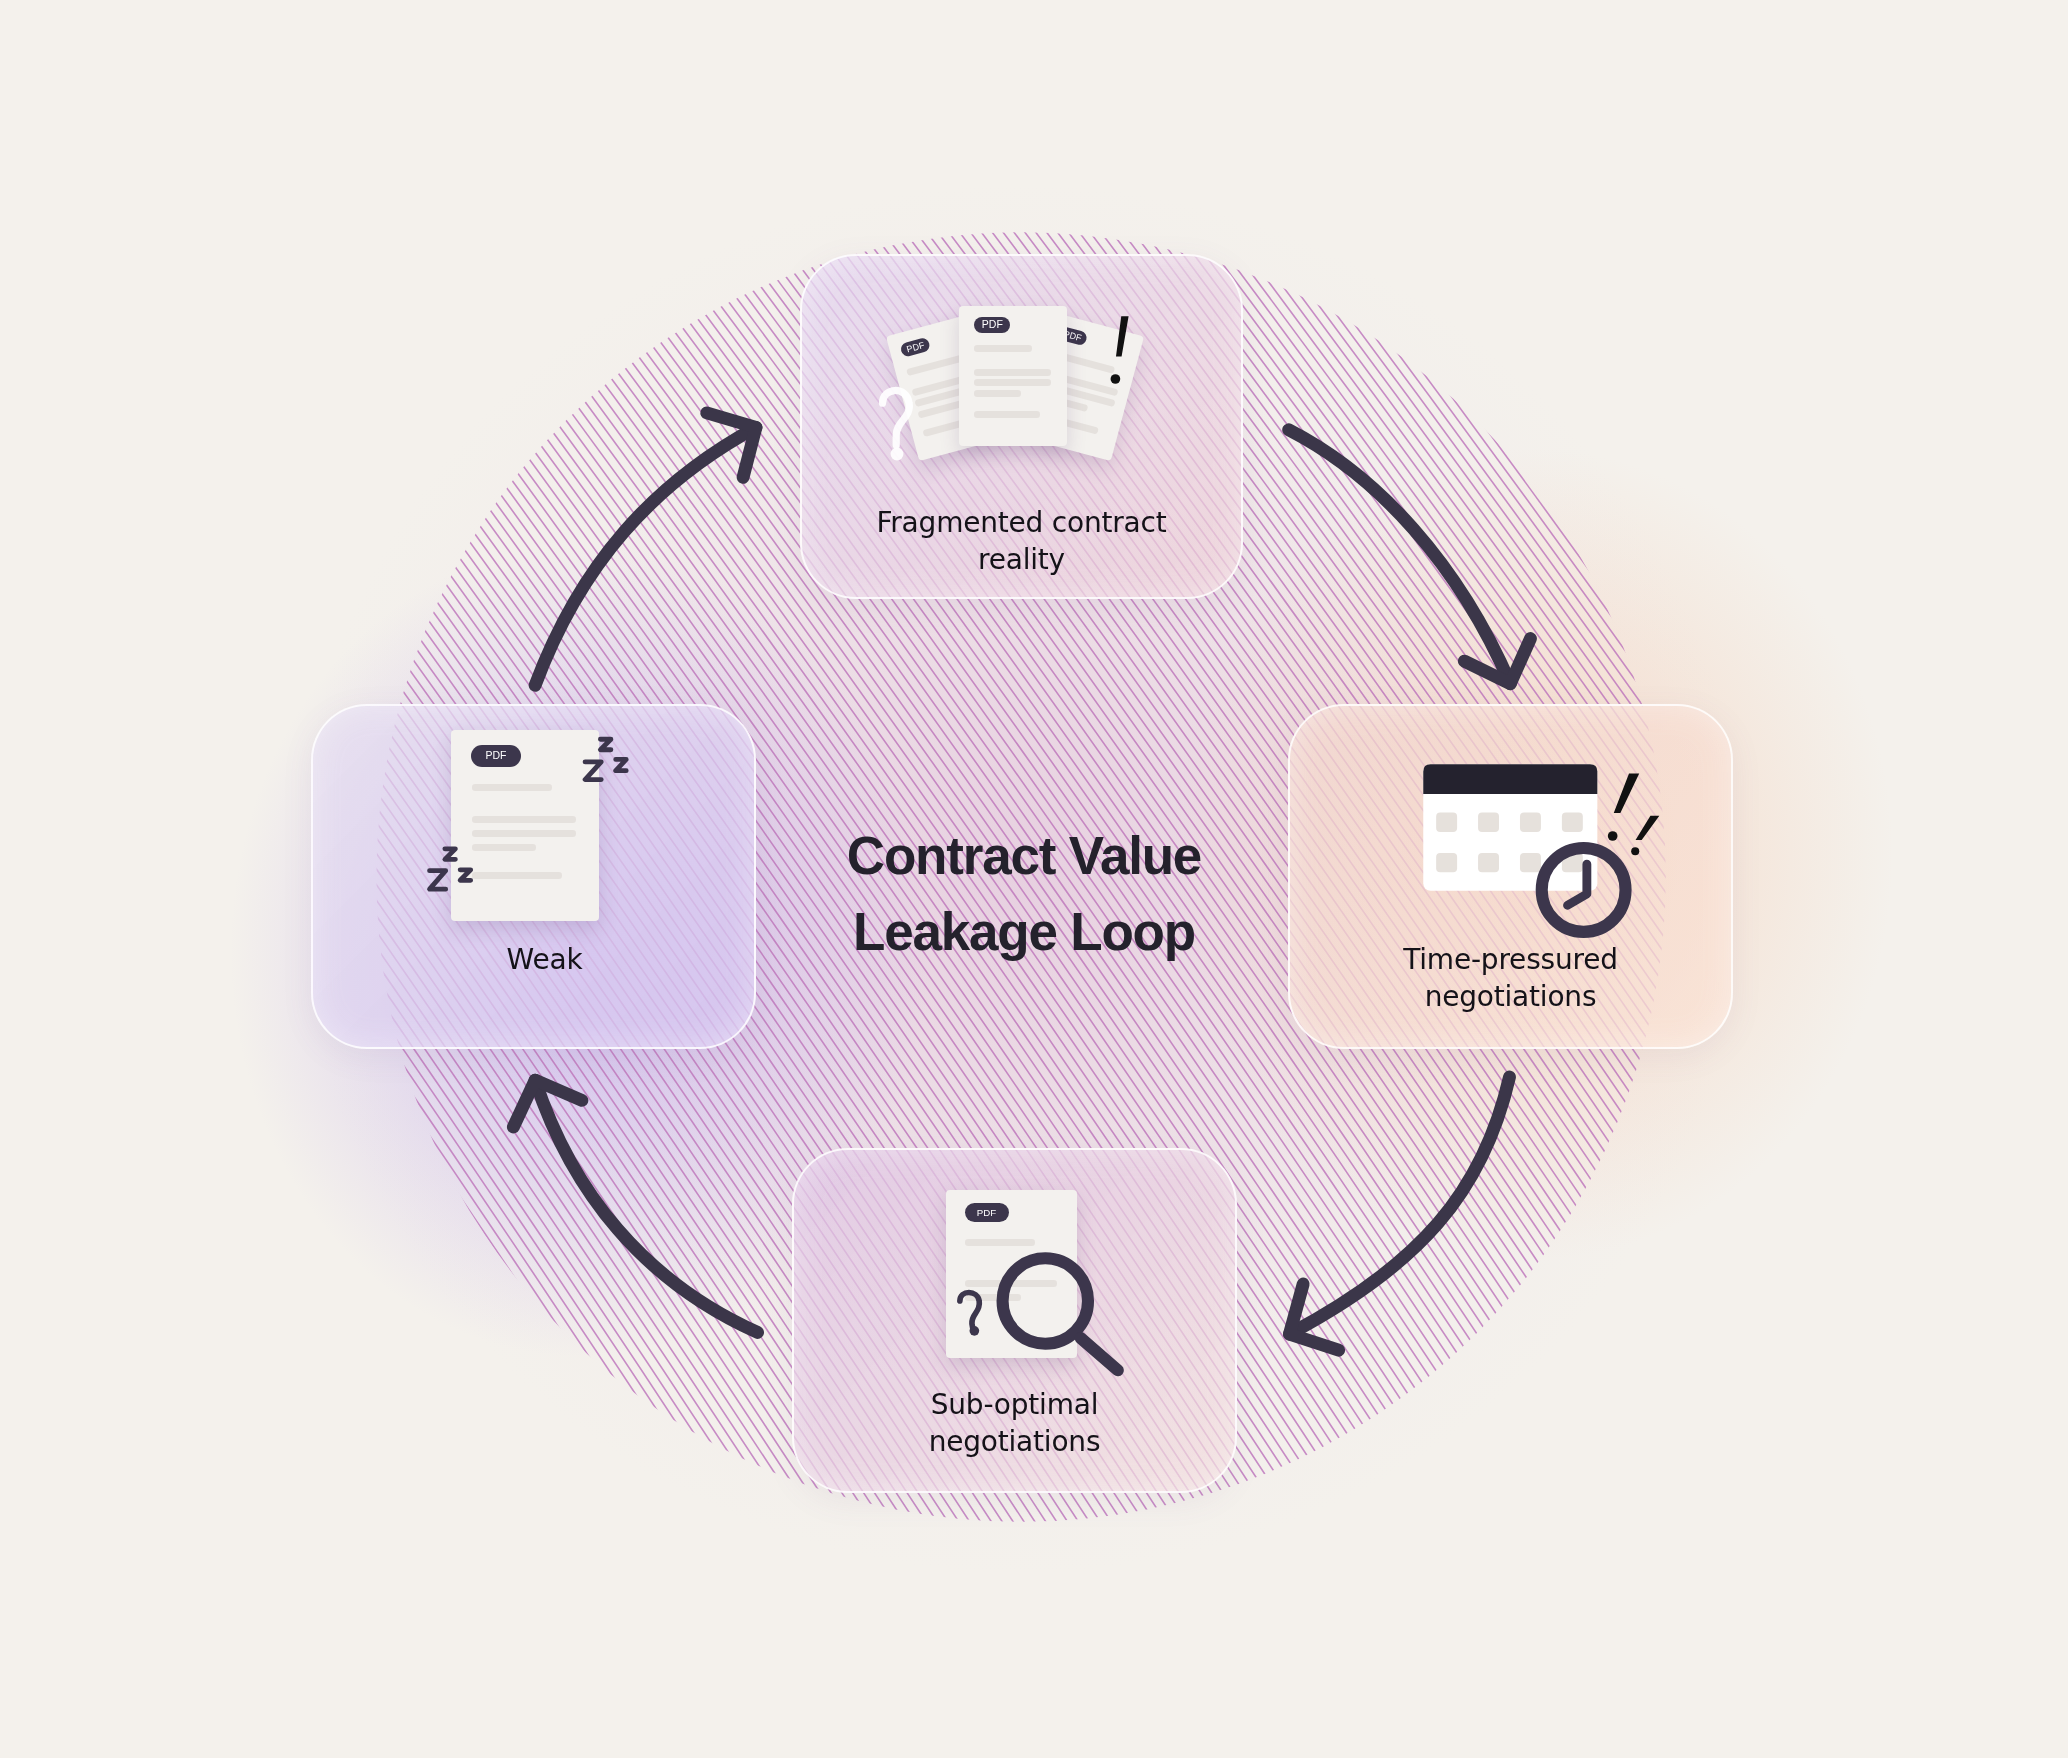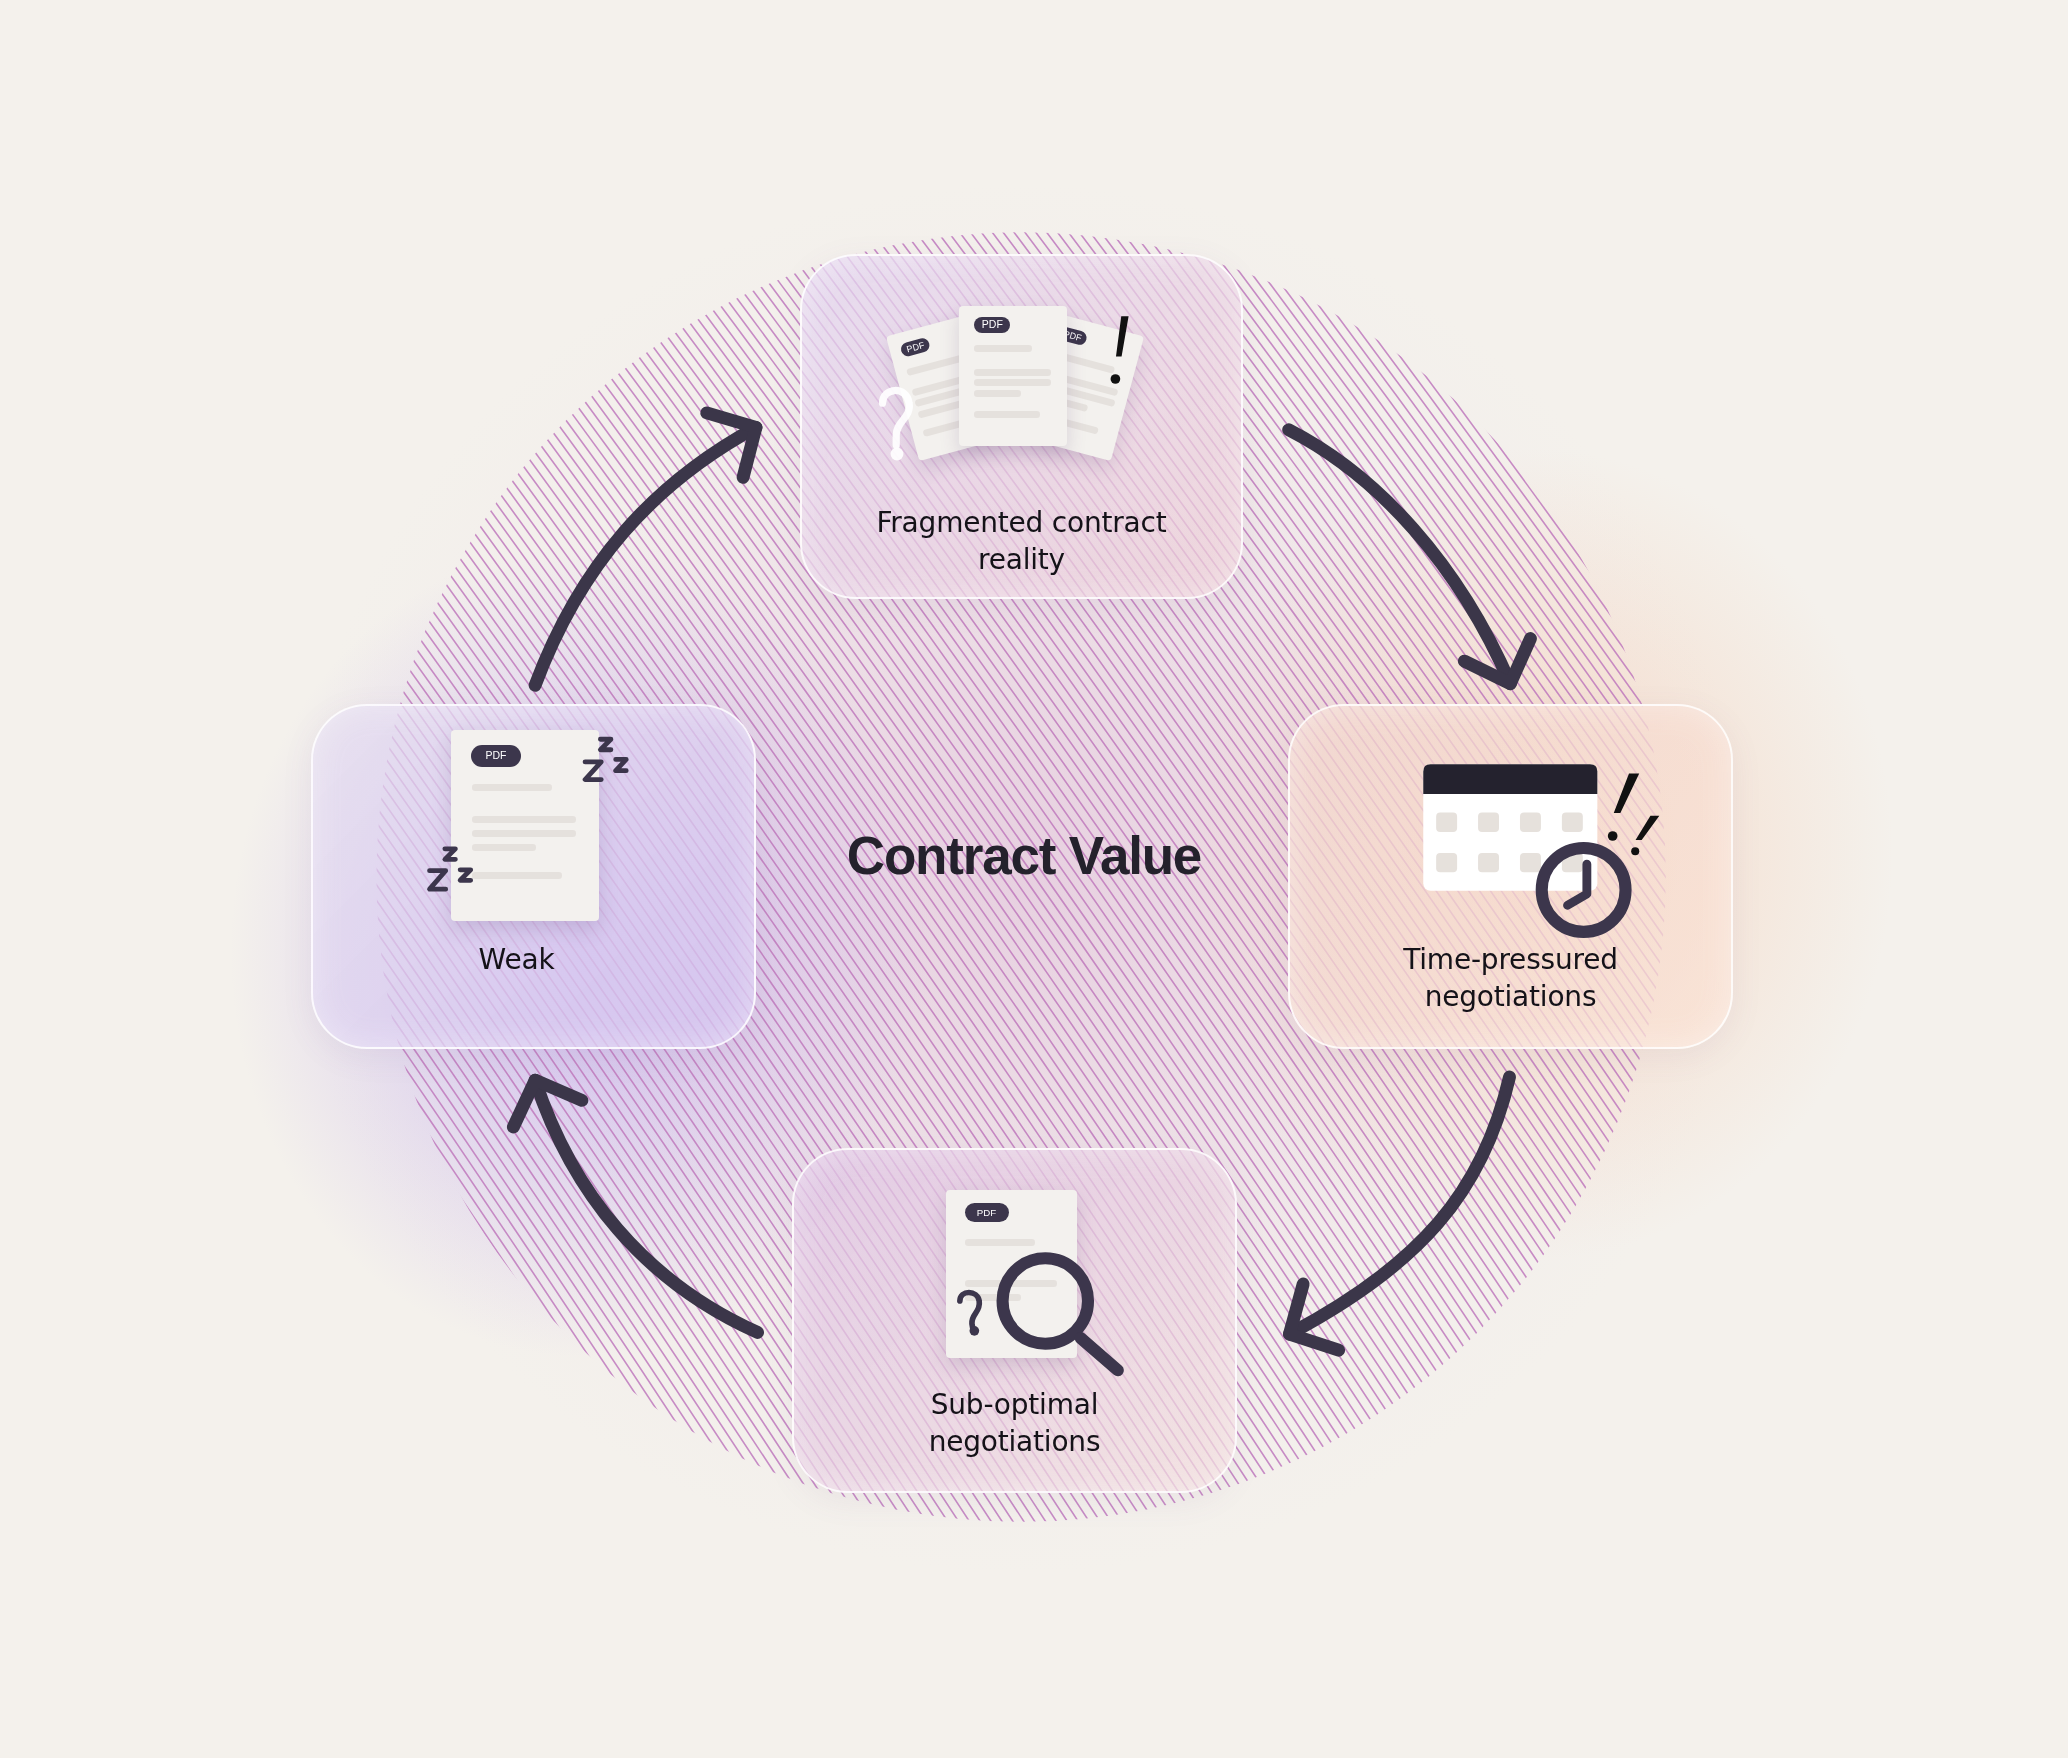--- a/index.html
+++ b/index.html
@@ -316,21 +316,21 @@
     <g fill="none" stroke="#3c364c" stroke-width="6" stroke-linejoin="round" stroke-linecap="round">
       <path d="M726 945 L746 945 L726 967 L746 967"></path>
       <path d="M745 917 L758 917 L745 930 L758 930"></path>
       <path d="M764 942 L777 942 L764 956 L777 956"></path>
       <path d="M533 1080 L553 1080 L533 1103 L553 1103"></path>
       <path d="M552 1053 L565 1053 L552 1066 L565 1066"></path>
       <path d="M571 1079 L584 1079 L571 1092 L584 1092"></path>
     </g>
   </svg>
 </div>
-<div class="card-label" style="position:absolute; left:294px; width:445px; top:941px;">
+<div class="card-label" style="position:absolute; left:322px; width:445px; top:941px;">
   <div>Weak</div>
 </div>
 
 <div>
   <svg class="layer" width="2068" height="1759" style="pointer-events:none;" viewBox="0 0 2566 2182">
     <rect x="1766" y="948" width="216" height="157" rx="9" fill="#ffffff"></rect>
     <path d="M1775 948 L1973 948 Q1982 948 1982 957 L1982 985 L1766 985 L1766 957 Q1766 948 1775 948 Z" fill="#24222e"></path>
     <g fill="#e6e1dc">
       <rect x="1782" y="1008" width="26" height="24" rx="5"></rect>
       <rect x="1834" y="1008" width="26" height="24" rx="5"></rect>
@@ -386,14 +386,15 @@
     <path d="M1873 1336 C1840 1480 1760 1570 1600 1655"></path>
     <path d="M1617 1593 L1600 1655 L1661 1675"></path>
 
     <path d="M940 1653 C800 1590 710 1480 664 1340"></path>
     <path d="M637 1398 L664 1340 L722 1365"></path>
   </g>
 </svg>
 
 <div class="title">
   <div>Contract Value</div>
+  <div>Leakage Loop</div>
 </div>
 
 
 </body></html>

